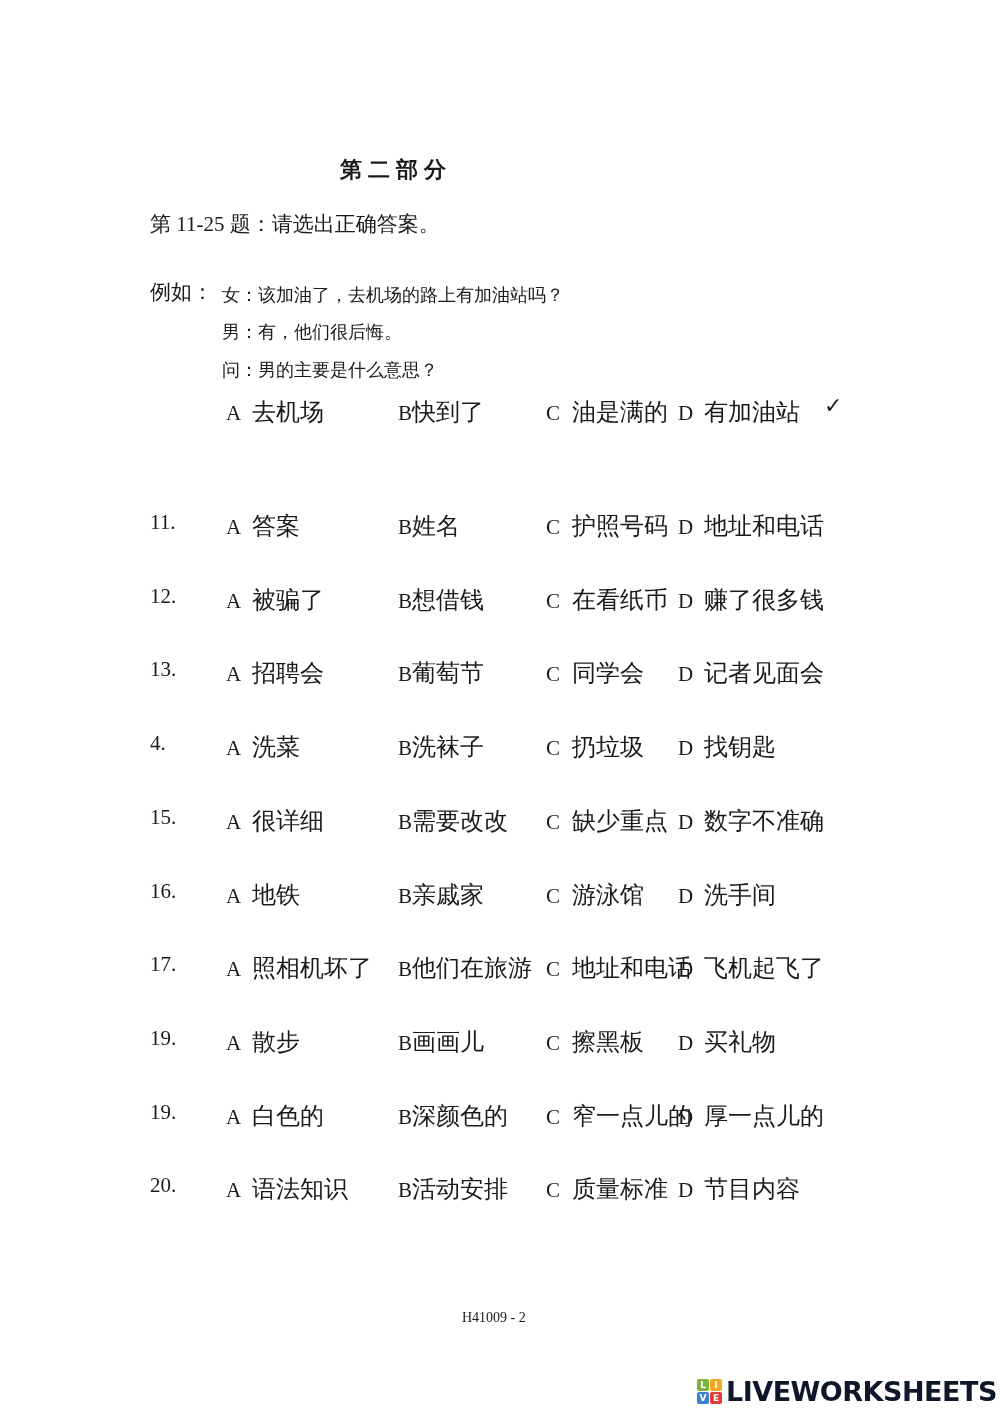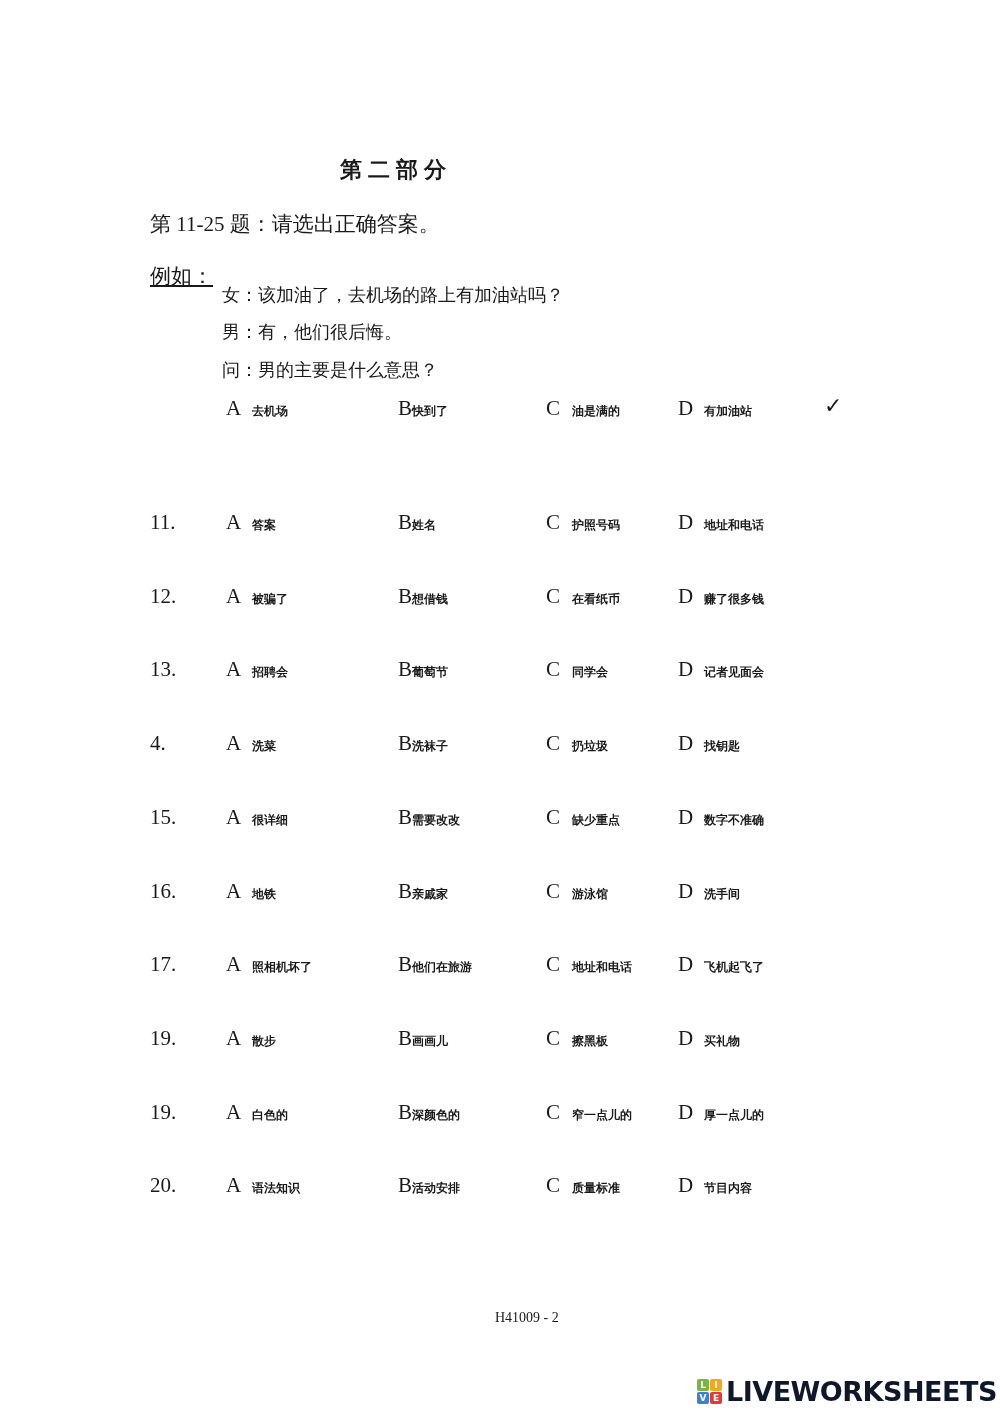--- a/index.html
+++ b/index.html
@@ -11,39 +11,39 @@
   .title {
     position: absolute; top: 155px; left: 0; width: 792px; text-align: center;
     font-size: 22px; font-weight: bold; letter-spacing: 6px;
     font-family: "DejaVu Sans", sans-serif;
   }
   .instr {
     position: absolute; top: 210px; left: 150px;
     font-size: 21px;
   }
   .example-label {
-    position: absolute; top: 262px; left: 150px; font-size: 21px; text-decoration: underline;
+    position: absolute; top: 278px; left: 150px; font-size: 21px;
   }
   .dlg-line {
     position: absolute; left: 222px; font-size: 18px;
   }
   .row {
     position: absolute; left: 150px; width: 720px; height: 30px; font-size: 19px;
   }
   .row .num { position: absolute; left: 0; top: 0; font-size: 21px; }
   .opt { position: absolute; top: 0; white-space: nowrap; }
   .opt .letter { display: inline-block; width: 26px; font-size: 21px; }
-  .opt .text { font-size: 12px; font-weight: bold; }
+  .opt .text { font-size: 24px; }
   .opt.a { left: 76px; }
   .opt.b { left: 236px; text-align: right; }
   .opt.c { left: 396px; }
   .opt.d { left: 528px; }
   .check { position: absolute; font-size: 22px; top: -3px; left: 674px; }
   .footer {
-    position: absolute; top: 1310px; left: 462px; font-size: 14px; margin-left: 33px;
+    position: absolute; top: 1310px; left: 462px; font-size: 14px;
   }
   .logo {
     position: absolute; top: 1376px; left: 697px; height: 30px; display: flex; align-items: center;
   }
   .logo-blocks { display: grid; grid-template-columns: 12px 12px; grid-template-rows: 12px 12px; gap: 1px; margin-right: 4px; }
   .logo-blocks span {
     font-family: "DejaVu Sans", sans-serif; font-size: 9px; font-weight: bold; color: #fff;
     display: flex; align-items: center; justify-content: center; border-radius: 2px;
   }
   .logo-text {

